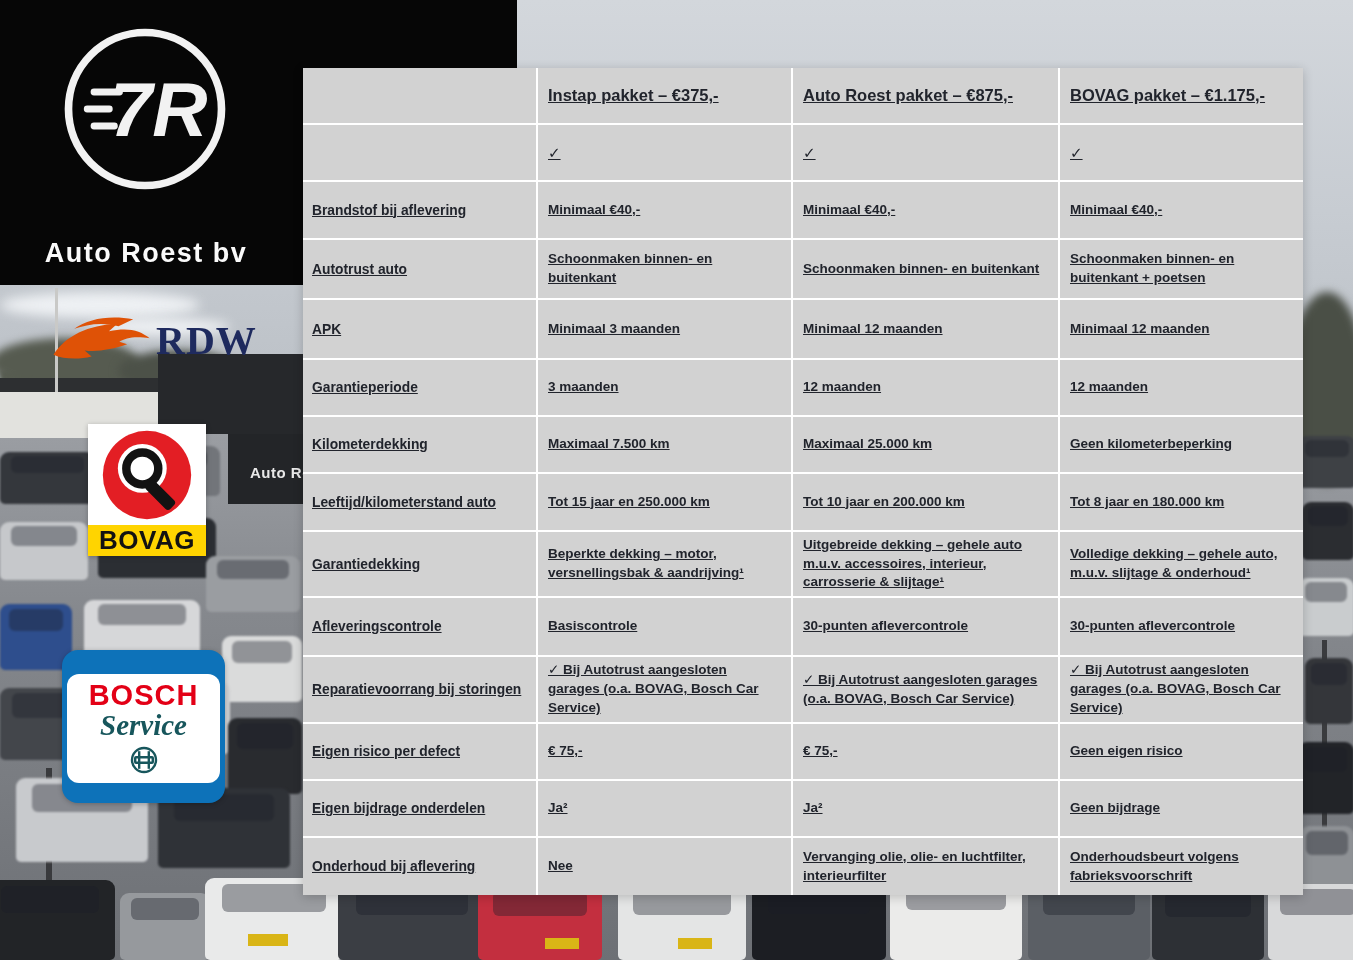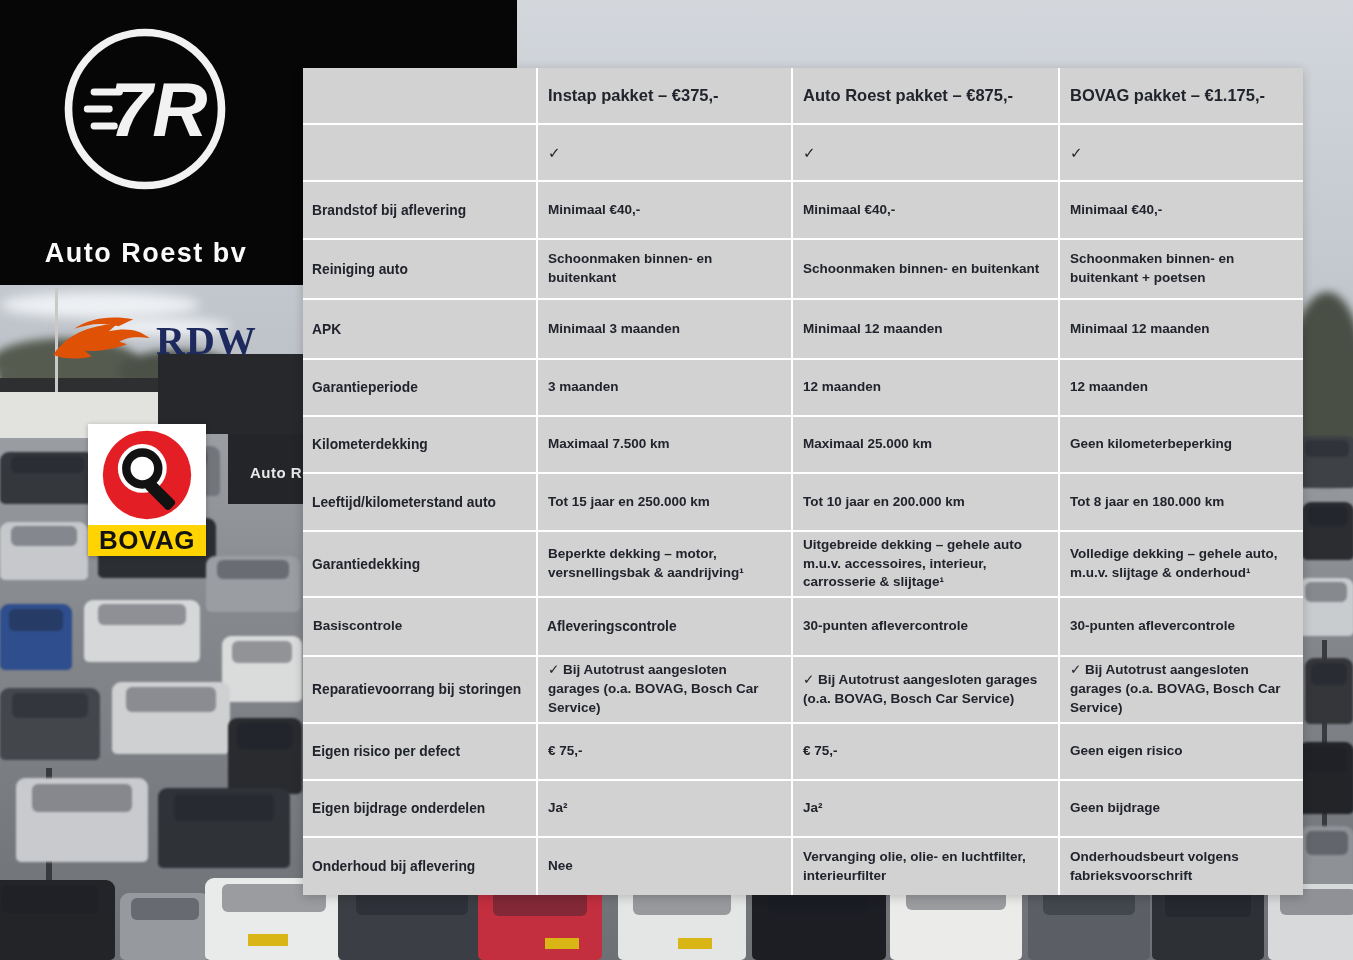--- a/index.html
+++ b/index.html
@@ -45,21 +45,21 @@
   .bosch-word{color:#e30016;font-weight:800;font-size:29px;letter-spacing:1px;line-height:1;}
   .bosch-service{font-family:"Liberation Serif","DejaVu Serif",serif;font-style:italic;font-weight:700;
     font-size:29px;color:#17565c;line-height:1.05;}
   .bosch-armature{width:32px;height:32px;margin-top:3px;}
 
   
   .pkg-table{position:absolute;left:303px;top:68px;z-index:3;display:grid;
     grid-template-columns:233px 253px 265px 243px;
     grid-template-rows:55px 55px 56px 58px 58px 55px 55px 56px 64px 57px 65px 55px 55px 57px;
     gap:2px;background:#fff;box-shadow:0 2px 10px rgba(0,0,0,.2);}
-  .cell{background:#d2d2d2;display:flex;align-items:center;color:#21242c;font-weight:700;padding:4px 10px;}
+  .cell{background:#d2d2d2;display:flex;align-items:center;color:#21242c;font-weight:700;padding:4px 10px;text-decoration:underline;}
   .cell.head{font-size:16.5px;}
   .cell.check{font-size:15px;font-weight:400;}
   .cell.label{font-size:13.8px;padding:4px 4px 4px 9px;}
   .cell.value{font-size:13.5px;line-height:1.4;}
 </style>
 </head>
 <body>
 
 <div class="scene">
 
@@ -140,35 +140,47 @@
       <svg viewBox="0 0 100 100">
         <circle cx="50" cy="50" r="47" fill="#e31e24"></circle>
         <circle cx="45" cy="43" r="26" fill="#ffffff"></circle>
         <circle cx="45" cy="43" r="17" fill="none" stroke="#121212" stroke-width="9"></circle>
         <rect x="56" y="54" width="36" height="13" rx="4" fill="#121212" transform="rotate(45 56 54)"></rect>
       </svg>
     </div>
     <div class="bovag-bottom">BOVAG</div>
   </div>
 
+  <div class="bosch">
+    <div class="bosch-inner">
+      <div class="bosch-word">BOSCH</div>
+      <div class="bosch-service">Service</div>
+      <svg class="bosch-armature" viewBox="0 0 40 40">
+        <circle cx="20" cy="20" r="15" fill="none" stroke="#17565c" stroke-width="3"></circle>
+        <rect x="9" y="16.5" width="22" height="7" fill="none" stroke="#17565c" stroke-width="3" rx="1"></rect>
+        <line x1="14" y1="9" x2="14" y2="31" stroke="#17565c" stroke-width="3"></line>
+        <line x1="26" y1="9" x2="26" y2="31" stroke="#17565c" stroke-width="3"></line>
+      </svg>
+    </div>
+  </div>
 
   <div class="pkg-table" id="pkgTable">
     <div class="cell head"></div>
     <div class="cell head">Instap pakket – €375,-</div>
     <div class="cell head">Auto Roest pakket – €875,-</div>
     <div class="cell head">BOVAG pakket – €1.175,-</div>
   <div class="cell label"></div>
       <div class="cell check">✓</div>
       <div class="cell check">✓</div>
       <div class="cell check">✓</div>
       <div class="cell label">Brandstof bij aflevering</div>
       <div class="cell value">Minimaal €40,-</div>
       <div class="cell value">Minimaal €40,-</div>
       <div class="cell value">Minimaal €40,-</div>
-      <div class="cell label">Reiniging auto</div>
+      <div class="cell label">Autotrust auto</div>
       <div class="cell value">Schoonmaken binnen- en buitenkant</div>
       <div class="cell value">Schoonmaken binnen- en buitenkant</div>
       <div class="cell value">Schoonmaken binnen- en buitenkant + poetsen</div>
       <div class="cell label">APK</div>
       <div class="cell value">Minimaal 3 maanden</div>
       <div class="cell value">Minimaal 12 maanden</div>
       <div class="cell value">Minimaal 12 maanden</div>
       <div class="cell label">Garantieperiode</div>
       <div class="cell value">3 maanden</div>
       <div class="cell value">12 maanden</div>
@@ -178,22 +190,22 @@
       <div class="cell value">Maximaal 25.000 km</div>
       <div class="cell value">Geen kilometerbeperking</div>
       <div class="cell label">Leeftijd/kilometerstand auto</div>
       <div class="cell value">Tot 15 jaar en 250.000 km</div>
       <div class="cell value">Tot 10 jaar en 200.000 km</div>
       <div class="cell value">Tot 8 jaar en 180.000 km</div>
       <div class="cell label">Garantiedekking</div>
       <div class="cell value">Beperkte dekking – motor, versnellingsbak &amp; aandrijving¹</div>
       <div class="cell value">Uitgebreide dekking – gehele auto m.u.v. accessoires, interieur, carrosserie &amp; slijtage¹</div>
       <div class="cell value">Volledige dekking – gehele auto, m.u.v. slijtage &amp; onderhoud¹</div>
+      <div class="cell label">Afleveringscontrole</div>
       <div class="cell value">Basiscontrole</div>
-      <div class="cell label">Afleveringscontrole</div>
       <div class="cell value">30-punten aflevercontrole</div>
       <div class="cell value">30-punten aflevercontrole</div>
       <div class="cell label">Reparatievoorrang bij storingen</div>
       <div class="cell value">✓ Bij Autotrust aangesloten garages (o.a. BOVAG, Bosch Car Service)</div>
       <div class="cell value">✓ Bij Autotrust aangesloten garages (o.a. BOVAG, Bosch Car Service)</div>
       <div class="cell value">✓ Bij Autotrust aangesloten garages (o.a. BOVAG, Bosch Car Service)</div>
       <div class="cell label">Eigen risico per defect</div>
       <div class="cell value">€ 75,-</div>
       <div class="cell value">€ 75,-</div>
       <div class="cell value">Geen eigen risico</div>

